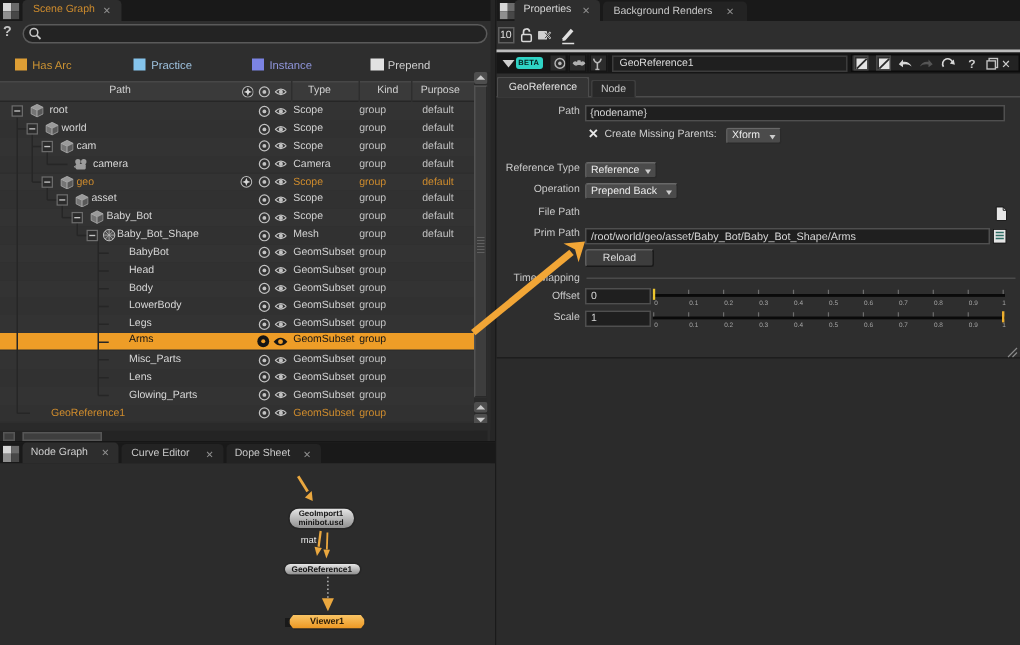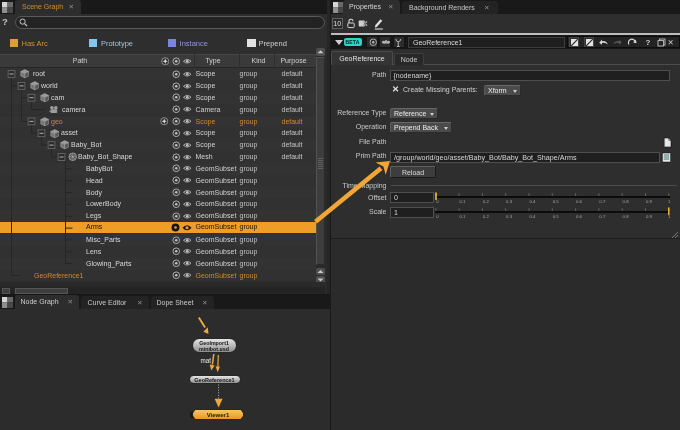--- a/index.html
+++ b/index.html
@@ -82,21 +82,21 @@
     </div>
 <div class="abs" style="left:2px;top:15.5px;font-size:9.5px;font-weight:bold;color:#c4c4c4">?</div>
 <div class="abs" style="left:14.5px;top:15.5px;width:310px;height:13.5px;background:#232323;border:1px solid #5a5a5a;border-radius:7px"></div>
 <svg class="abs" style="left:18.5px;top:18px" width="9" height="9" viewBox="0 0 9 9">
       <circle cx="3.6" cy="3.6" r="2.6" fill="none" stroke="#c8c8c8" stroke-width="1"></circle>
       <line x1="5.6" y1="5.6" x2="8" y2="8" stroke="#c8c8c8" stroke-width="1.2"></line>
     </svg>
 <div class="abs" style="left:10.2px;top:38.5px;width:8.3px;height:8.3px;background:#dd9e35"></div>
 <div class="abs" style="left:21.5px;top:38.8px;font-size:7.5px;color:#cc9333">Has Arc</div>
 <div class="abs" style="left:89.1px;top:38.5px;width:8.3px;height:8.3px;background:#85c4ec"></div>
-<div class="abs" style="left:100.9px;top:38.8px;font-size:7.5px;color:#9fc3e0">Prototype</div>
+<div class="abs" style="left:100.9px;top:38.8px;font-size:7.5px;color:#9fc3e0">Practice</div>
 <div class="abs" style="left:168px;top:38.5px;width:8.3px;height:8.3px;background:#7b83e3"></div>
 <div class="abs" style="left:179.6px;top:38.8px;font-size:7.5px;color:#9096dc">Instance</div>
 <div class="abs" style="left:247.4px;top:38.5px;width:8.3px;height:8.3px;background:#e2e2e2"></div>
 <div class="abs" style="left:258.5px;top:38.8px;font-size:7.5px;color:#cfcfcf">Prepend</div>
 <div class="abs" style="left:0;top:54px;width:315.5px;height:14px;background:#3a3a3a;border-top:1px solid #474747;border-bottom:1px solid #262626"></div>
 <div class="abs" style="left:0;top:54px;width:160px;height:14px;font-size:7px;color:#d2d2d2;text-align:center;line-height:14px">Path</div>
 <div class="abs" style="left:194px;top:54px;width:1px;height:14px;background:#2e2e2e"></div>
 <div class="abs" style="left:238.5px;top:54px;width:1px;height:14px;background:#2e2e2e"></div>
 <div class="abs" style="left:274px;top:54px;width:1px;height:14px;background:#2e2e2e"></div>
 <div class="abs" style="left:196px;top:54px;width:34px;height:14px;font-size:7px;color:#d2d2d2;text-align:center;line-height:14px">Type</div>
@@ -494,21 +494,21 @@
 <div class="lbl" style="left:300px;top:108px;width:86.5px">Reference Type</div>
 <div class="dd" style="left:390px;top:107.5px;width:48px;height:11px">Reference</div>
 <div class="lbl" style="left:300px;top:122px;width:86.5px">Operation</div>
 <div class="dd" style="left:390px;top:121.5px;width:62px;height:11px">Prepend Back</div>
 <div class="lbl" style="left:300px;top:136.5px;width:86.5px">File Path</div>
 <svg class="abs" style="left:661.5px;top:136.5px" width="11" height="11" viewBox="0 0 11 11">
 <path d="M2.2,1 H6.8 L9,3.2 V10 H2.2 Z" fill="#e6e6e6" stroke="#111" stroke-width="0.6"></path>
 <path d="M6.8,1 V3.2 H9" fill="none" stroke="#111" stroke-width="0.6"></path>
     </svg>
 <div class="lbl" style="left:300px;top:151px;width:86.5px">Prim Path</div>
-<div class="inp" style="left:390px;top:151.5px;width:270px;height:11px;font-size:7.2px">/group/world/geo/asset/Baby_Bot/Baby_Bot_Shape/Arms</div>
+<div class="inp" style="left:390px;top:151.5px;width:270px;height:11px;font-size:7.2px">/root/world/geo/asset/Baby_Bot/Baby_Bot_Shape/Arms</div>
 <svg class="abs" style="left:661px;top:151.5px" width="11" height="11" viewBox="0 0 11 11">
 <rect x="1.4" y="1" width="8.2" height="9" fill="#e6e6e6" stroke="#111" stroke-width="0.5"></rect>
 <path d="M2.8,3 h5.4 M2.8,5 h5.4 M2.8,7 h5.4" stroke="#2e6e66" stroke-width="0.9"></path>
     </svg>
 <div class="abs" style="left:390px;top:165.5px;width:46px;height:12.5px;background:#3d3d3d;border:1px solid #1a1a1a;border-top-color:#5f5f5f;border-left-color:#5f5f5f;border-radius:2px;font-size:7px;color:#dcdcdc;text-align:center;line-height:11px">Reload</div>
 <div class="lbl" style="left:300px;top:180.5px;width:86.5px">Time Mapping</div>
 <div class="abs" style="left:390.5px;top:185px;width:286px;height:1px;background:#4a4a4a"></div>
 <div class="lbl" style="left:300px;top:192.5px;width:86.5px">Offset</div>
 <div class="inp" style="left:390px;top:192px;width:44px;height:11px">0</div>
 <div class="lbl" style="left:300px;top:206.8px;width:86.5px">Scale</div>

